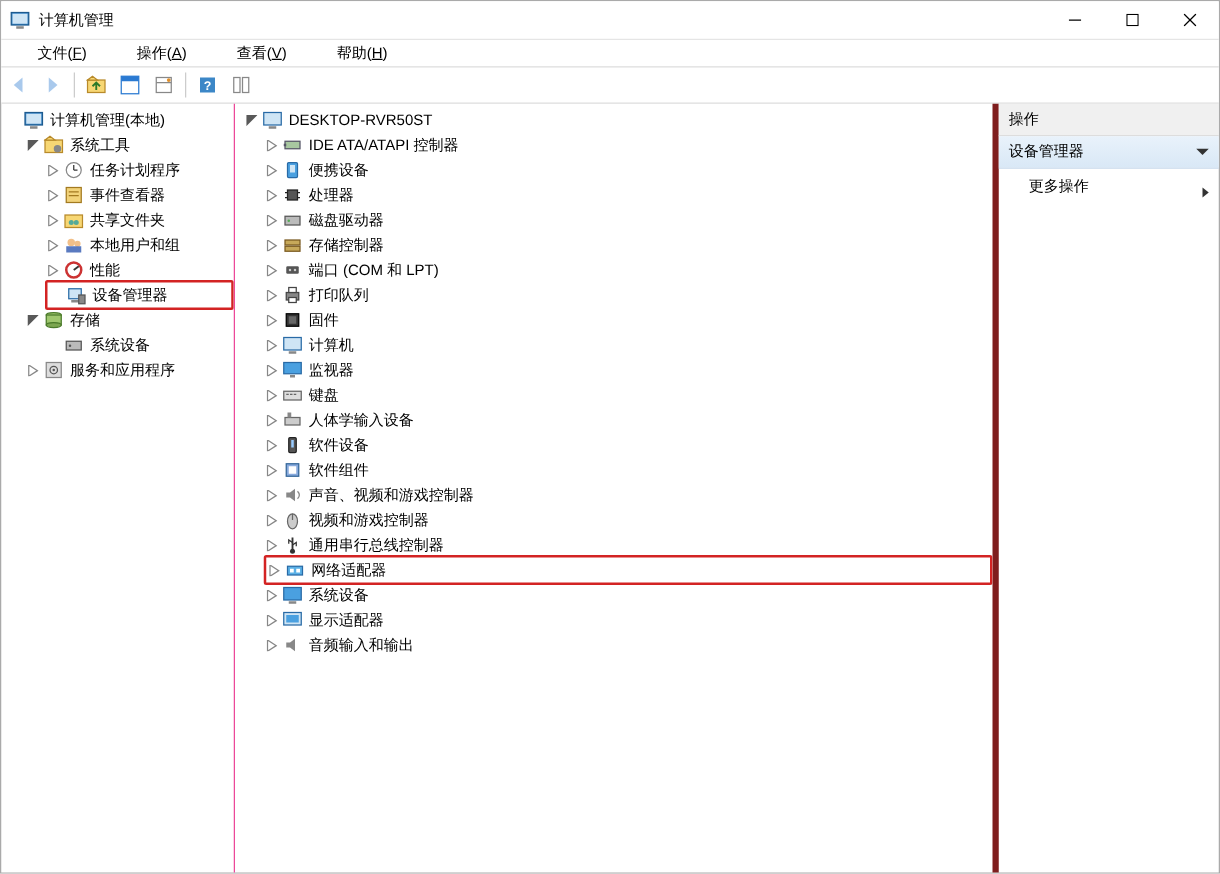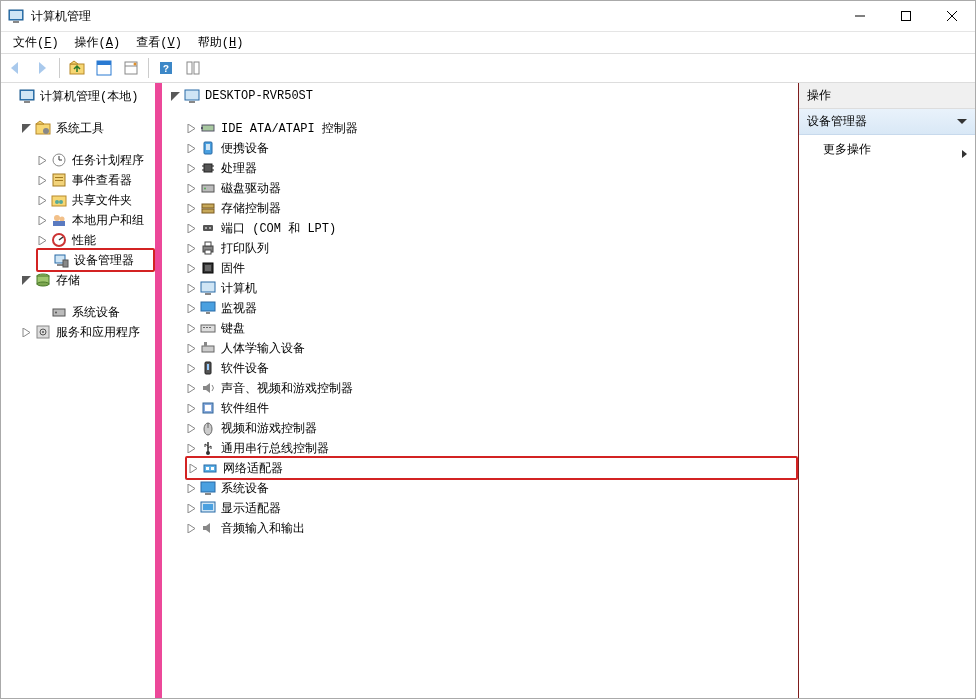--- a/index.html
+++ b/index.html
@@ -1,49 +1,49 @@
 <!DOCTYPE html>
 <html><head>
 <meta charset="utf-8">
 <style>
   html, body { margin:0; padding:0; font-family: "Microsoft YaHei", "Segoe UI", Tahoma, sans-serif; font-size:12px; color:#000; background:#fff; overflow:hidden; }
-  .window { width:976px; height:699px; display:flex; flex-direction:column; box-sizing:border-box; border:1px solid #aaa;font-family:Liberation Mono, monospace;}
+  .window { width:976px; height:699px; display:flex; flex-direction:column; box-sizing:border-box; border:1px solid #aaa;}
   
   .titlebar { height:30px; display:flex; align-items:center; background:#fff; border-bottom:1px solid #e5e5e5; }
   .titlebar .app-icon { width:16px; height:16px; margin:0 7px; }
   .titlebar .title-text { flex:1 1 auto; font-size:12px; }
   .winbtn { width:46px; height:30px; display:flex; align-items:center; justify-content:center; }
   .winbtn svg { display:block; }
   
-  .menubar { height:21px; display:flex; align-items:center; padding:0 4px; background:#fff; }
+  .menubar { height:21px; display:flex; align-items:center; padding:0 21px; background:#fff;gap:24px; }
   .menu-item { padding:2px 8px; }
   .underline { text-decoration:underline; }
   
   .toolbar { height:28px; display:flex; align-items:center; padding:0 2px 0 2px; gap:3px; border-top:1px solid #ddd; border-bottom:1px solid #ddd; background:#fff;}
   .tool-sep { width:1px; height:20px; background:#ccc; margin:0 2px; }
   .tbtn { width:22px; height:22px; display:flex; align-items:center; justify-content:center; border:1px solid transparent; border-radius:2px;}
   .tbtn.disabled { opacity:0.4; }
   
   .main { flex:1 1 auto; display:flex; min-height:0;}
   .pane-l, .pane-m, .pane-r { box-sizing:border-box; }
-  .pane-l { width:161px; border-right:7px solid #ec4899; padding:3px 0 0 3px; overflow:auto;}
-  .pane-m { flex:1 1 auto; border-right:1px solid #7f1d1d; padding:3px 0 0 3px; overflow:auto;}
+  .pane-l { width:187px; border-right:1px solid #ec4899; padding:3px 0 0 3px; overflow:auto;}
+  .pane-m { flex:1 1 auto; border-right:5px solid #7f1d1d; padding:3px 0 0 3px; overflow:auto;}
   .pane-r { width:176px; display:flex; flex-direction:column;}
   .pane-r-head { background:#f0f0f0; padding:4px 8px; font-size:12px; border-bottom:1px solid #ddd;}
   .pane-r-cat { background:linear-gradient(#e9f2fb,#d9e8f6); padding:4px 8px; margin:0 ; display:flex; align-items:center; justify-content:space-between; border-bottom:1px solid #c7d9ec;}
   .pane-r-cat .arrow { border-top:5px solid #333; border-left:5px solid transparent; border-right:5px solid transparent; width:0; height:0; }
   .pane-r-item { padding:6px 8px 6px 24px; display:flex; justify-content:space-between; align-items:flex-end;}
   .pane-r-item .arrow-r { width:0; height:0; border-left:5px solid #333; border-top:4px solid transparent; border-bottom:4px solid transparent;}
   
   .node { white-space:nowrap; }
   .row { display:flex; align-items:center; height:20px; gap:3px; padding-right:4px;}
   .expander { width:12px; height:12px; display:flex; align-items:center; justify-content:center; color:#666; visibility:hidden; cursor:pointer;}
   .expander.vis { visibility:visible; }
   .expander svg { display:block; }
-  .children { padding-left:16px;margin-top:12px; }
+  .children { padding-left:16px; }
   .ticon { width:16px; height:16px; }
   .lbl { padding:0 2px;}
   .redbox { border:2px solid #d32323; border-radius:2px; margin:-2px 0; }
 </style>
 </head>
 <body>
 
 <div class="window">
 
   <div class="titlebar">
@@ -452,36 +452,36 @@
               </svg>
               <span class="lbl">软件设备</span>
             </div>
           <div class="row">
               <span class="expander vis">
                 <svg width="9" height="9" viewBox="0 0 9 9">
                   <path d="M1 0 L8 4.5 L1 9 Z" fill="none" stroke="#888"></path>
                 </svg>
               </span>
               <svg class="ticon" viewBox="0 0 16 16">
+                <rect x="3" y="3" width="10" height="10" fill="#8ad" stroke="#369"></rect>
+                <rect x="5" y="5" width="6" height="6" fill="#fff"></rect>
+              </svg>
+              <span class="lbl">软件组件</span>
+            </div>
+          <div class="row">
+              <span class="expander vis">
+                <svg width="9" height="9" viewBox="0 0 9 9">
+                  <path d="M1 0 L8 4.5 L1 9 Z" fill="none" stroke="#888"></path>
+                </svg>
+              </span>
+              <svg class="ticon" viewBox="0 0 16 16">
                 <path d="M3 6 L6 6 L10 3 L10 13 L6 10 L3 10 Z" fill="#888"></path>
                 <path d="M12 5 Q15 8 12 11" fill="none" stroke="#888"></path>
               </svg>
               <span class="lbl">声音、视频和游戏控制器</span>
-            </div>
-          <div class="row">
-              <span class="expander vis">
-                <svg width="9" height="9" viewBox="0 0 9 9">
-                  <path d="M1 0 L8 4.5 L1 9 Z" fill="none" stroke="#888"></path>
-                </svg>
-              </span>
-              <svg class="ticon" viewBox="0 0 16 16">
-                <rect x="3" y="3" width="10" height="10" fill="#8ad" stroke="#369"></rect>
-                <rect x="5" y="5" width="6" height="6" fill="#fff"></rect>
-              </svg>
-              <span class="lbl">软件组件</span>
             </div>
           <div class="row">
               <span class="expander vis">
                 <svg width="9" height="9" viewBox="0 0 9 9">
                   <path d="M1 0 L8 4.5 L1 9 Z" fill="none" stroke="#888"></path>
                 </svg>
               </span>
               <svg class="ticon" viewBox="0 0 16 16">
                 <ellipse cx="8" cy="9" rx="4" ry="6" fill="#ccc" stroke="#666"></ellipse>
                 <line x1="8" y1="3" x2="8" y2="8" stroke="#666"></line>

